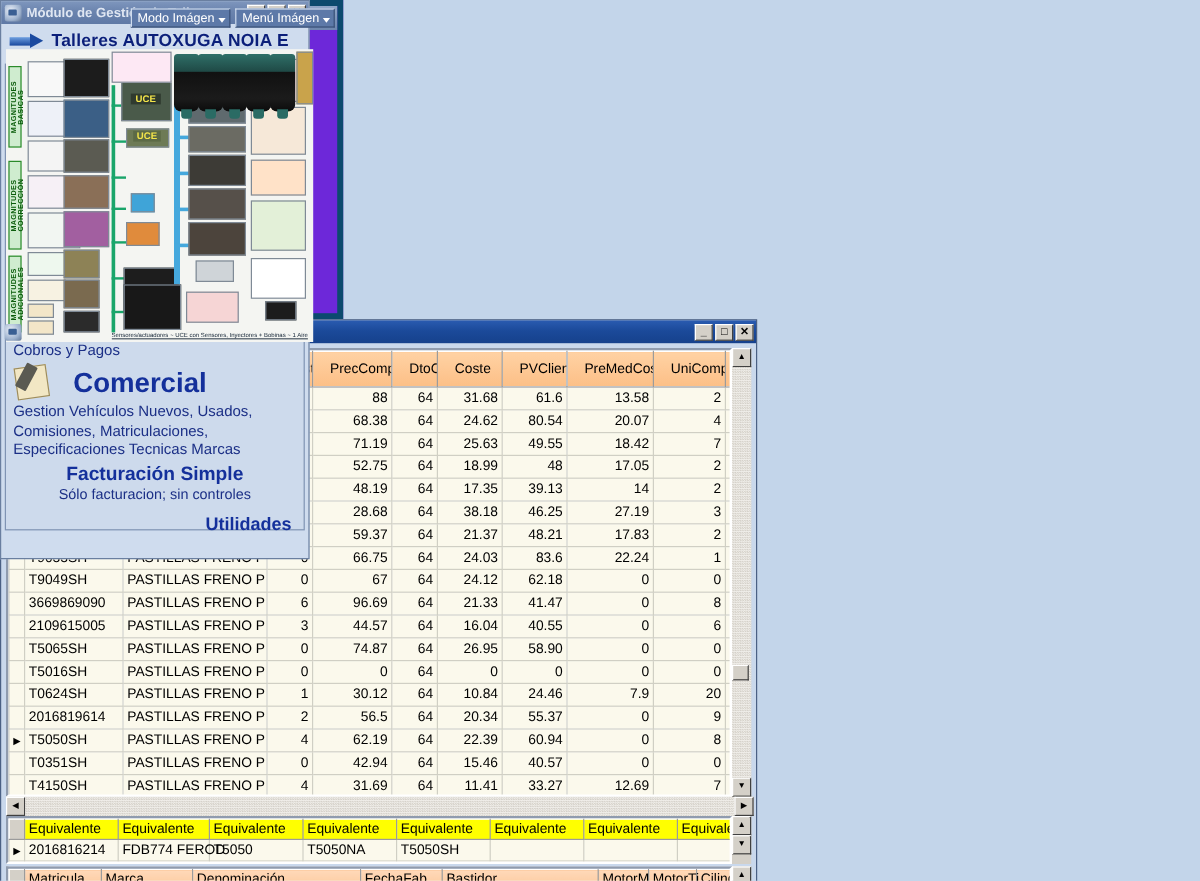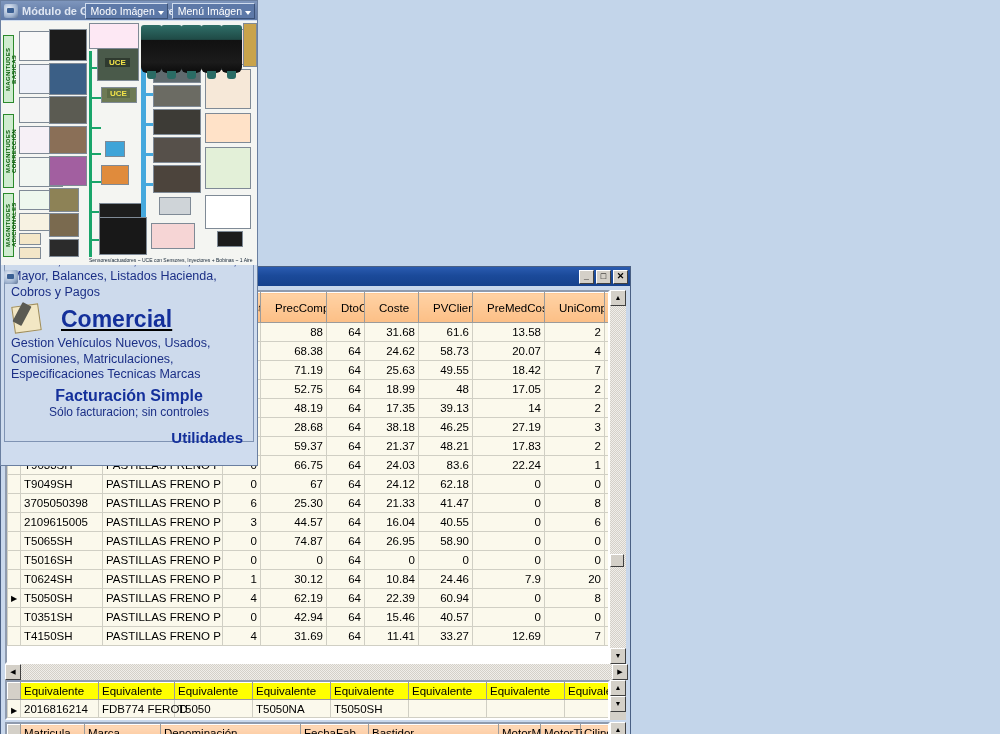--- a/index.html
+++ b/index.html
@@ -74,21 +74,21 @@
   }
   .lw-rule { height: 4px; background: linear-gradient(90deg,#1c3f91,#4e79c8); margin: 2px 2px 4px 3px;}
   .lw-panel {
     border: 1px solid #7f93b3; background: #cddaec;
     height: 389px; padding: 4px 6px 2px 6px;
     position: relative;
   }
   .hint {
     font-size: 11px; color: #10205e; text-align: right; margin: 0 2px 0 0; line-height: 13px;
   }
-  .secrow { display: flex; align-items: center; gap: 8px; text-decoration: underline; }
+  .secrow { display: flex; align-items: center; gap: 8px; }
   .secicon { width: 42px; height: 32px; flex: 0 0 auto; position: relative; }
   .sectitle { font-size: 23px; font-weight: bold; line-height: 1; }
   .sec-taller   { color: #14309b; }
   .sec-recamb   { color: #d92b15; }
   .sec-contab   { color: #14309b; }
   .sec-comer    { color: #14309b; }
   .secdesc { font-size: 12.5px; color: #1b2f86; line-height: 15.5px; margin: 1px 0 3px 0; }
   .fact-title { font-size: 16px; font-weight: bold; color:#14309b; text-align:center; margin-top:4px;}
   .fact-sub { font-size: 12px; color:#1b2f86; text-align:center; }
   .utilid { font-size: 15px; font-weight:bold; color:#14309b; text-align:right; margin-top: 10px; padding-right:4px;}
@@ -108,34 +108,34 @@
   
   .ico-money{width:40px;height:24px;position:relative;}
   .ico-money::before{content:"";position:absolute;left:1px;top:5px;width:30px;height:14px;background:#d9e4cf;border:1px solid #8fa37f;transform:rotate(-10deg);}
   .ico-money::after{content:"";position:absolute;left:8px;top:2px;width:30px;height:14px;background:#e7efe0;border:1px solid #8fa37f;transform:rotate(8deg);}
   
   .ico-note{width:38px;height:30px;position:relative;}
   .ico-note::before{content:"";position:absolute;left:2px;top:2px;width:25px;height:25px;background:#f2e7c4;border:1px solid #9c8c5e;transform:rotate(-8deg);}
   .ico-note::after{content:"";position:absolute;left:6px;top:0px;width:10px;height:22px;background:#5a5a52;transform:rotate(28deg);border-radius:1px;}
 
   
-  #imgwin { left: 0; top: 468px; width: 258px; height: 266px; background:#15803d; border:1px solid #0c4a6e;}
+  #imgwin { left: 0; top: 468px; width: 286px; height: 266px; background:#6d28d9; border:5px solid #0c4a6e;}
   .imgbar {
     height: 20px; display:flex; align-items:center; gap:4px;
     padding:0 2px 0 4px;
     background: linear-gradient(180deg,#8fa6c8 0%,#7b93b8 60%,#6e87ae 100%);
   }
   .imgbar-title { font-size:12.5px; font-weight:bold; color:#e8eef7; flex:1 1 auto;}
   .imgbar-btn {
     font-size:10.5px; color:#fff; background:#5d79a8;
     border:1px solid #cfdcee; border-right-color:#3b5278;border-bottom-color:#3b5278;
     padding:1px 12px 1px 5px; position:relative; white-space:nowrap; cursor:pointer;
   }
   .imgbar-btn::after{content:"";position:absolute;right:3px;top:7px;border-left:3px solid transparent;border-right:3px solid transparent;border-top:4px solid #fff;}
-  .mosaic { position:relative; width:256px; height:244px; background:#f4f5f2; overflow:hidden;}
+  .mosaic { position:relative; width:256px; height:244px; background:#f4f5f2; overflow:hidden;margin-top:16px;}
   .mosaic .band{position:absolute;background:#19a56a;}
   .mlabel{position:absolute;background:#cfeccf;border:1px solid #2b8a2b;color:#0a5b0a;font-size:6px;font-weight:bold;
           writing-mode:vertical-rl;transform:rotate(180deg);text-align:center;padding:1px;letter-spacing:.3px;}
   .mbox{position:absolute;border:1px solid #7f8a96;}
   .minj{position:absolute;width:21px;height:48px;
         background:linear-gradient(180deg,#2f6f68 0%,#1f4a46 30%,#111 32%,#1b1b1b 78%,#0b0b0b 100%);
         border-radius:3px 3px 6px 6px;}
   .minj::after{content:"";position:absolute;left:6px;bottom:-6px;width:9px;height:8px;background:#2a6b64;border-radius:0 0 3px 3px;}
   .mcap{position:absolute;font-size:5px;color:#123;}
 
@@ -396,21 +396,21 @@
                   <td></td>
                 </tr>
                 <tr>
                   <td class="rowhdr"></td>
                   <td>T5027SH</td>
                   <td>PASTILLAS FRENO P</td>
                   <td class="num">2</td>
                   <td class="num">68.38</td>
                   <td class="num">64</td>
                   <td class="num">24.62</td>
-                  <td class="num">58.73</td>
+                  <td class="num">80.54</td>
                   <td class="num">20.07</td>
                   <td class="num">4</td>
                   <td class="num"></td>
                   <td></td>
                 </tr>
                 <tr>
                   <td class="rowhdr"></td>
                   <td>T5090SH</td>
                   <td>PASTILLAS FRENO P</td>
                   <td class="num">2</td>
@@ -502,24 +502,24 @@
                   <td class="num">64</td>
                   <td class="num">24.12</td>
                   <td class="num">62.18</td>
                   <td class="num">0</td>
                   <td class="num">0</td>
                   <td class="num"></td>
                   <td></td>
                 </tr>
                 <tr>
                   <td class="rowhdr"></td>
-                  <td>3705050398</td>
+                  <td>3669869090</td>
                   <td>PASTILLAS FRENO P</td>
                   <td class="num">6</td>
-                  <td class="num">25.30</td>
+                  <td class="num">96.69</td>
                   <td class="num">64</td>
                   <td class="num">21.33</td>
                   <td class="num">41.47</td>
                   <td class="num">0</td>
                   <td class="num">8</td>
                   <td class="num"></td>
                   <td></td>
                 </tr>
                 <tr>
                   <td class="rowhdr"></td>
@@ -567,20 +567,34 @@
                   <td class="rowhdr"></td>
                   <td>T0624SH</td>
                   <td>PASTILLAS FRENO P</td>
                   <td class="num">1</td>
                   <td class="num">30.12</td>
                   <td class="num">64</td>
                   <td class="num">10.84</td>
                   <td class="num">24.46</td>
                   <td class="num">7.9</td>
                   <td class="num">20</td>
+                  <td class="num"></td>
+                  <td></td>
+                </tr>
+                <tr>
+                  <td class="rowhdr"></td>
+                  <td>2016819614</td>
+                  <td>PASTILLAS FRENO P</td>
+                  <td class="num">2</td>
+                  <td class="num">56.5</td>
+                  <td class="num">64</td>
+                  <td class="num">20.34</td>
+                  <td class="num">55.37</td>
+                  <td class="num">0</td>
+                  <td class="num">9</td>
                   <td class="num"></td>
                   <td></td>
                 </tr>
                 <tr>
                   <td class="rowhdr cur"></td>
                   <td>T5050SH</td>
                   <td class="sel-cell">PASTILLAS FRENO P</td>
                   <td class="num">4</td>
                   <td class="num">62.19</td>
                   <td class="num">64</td>

